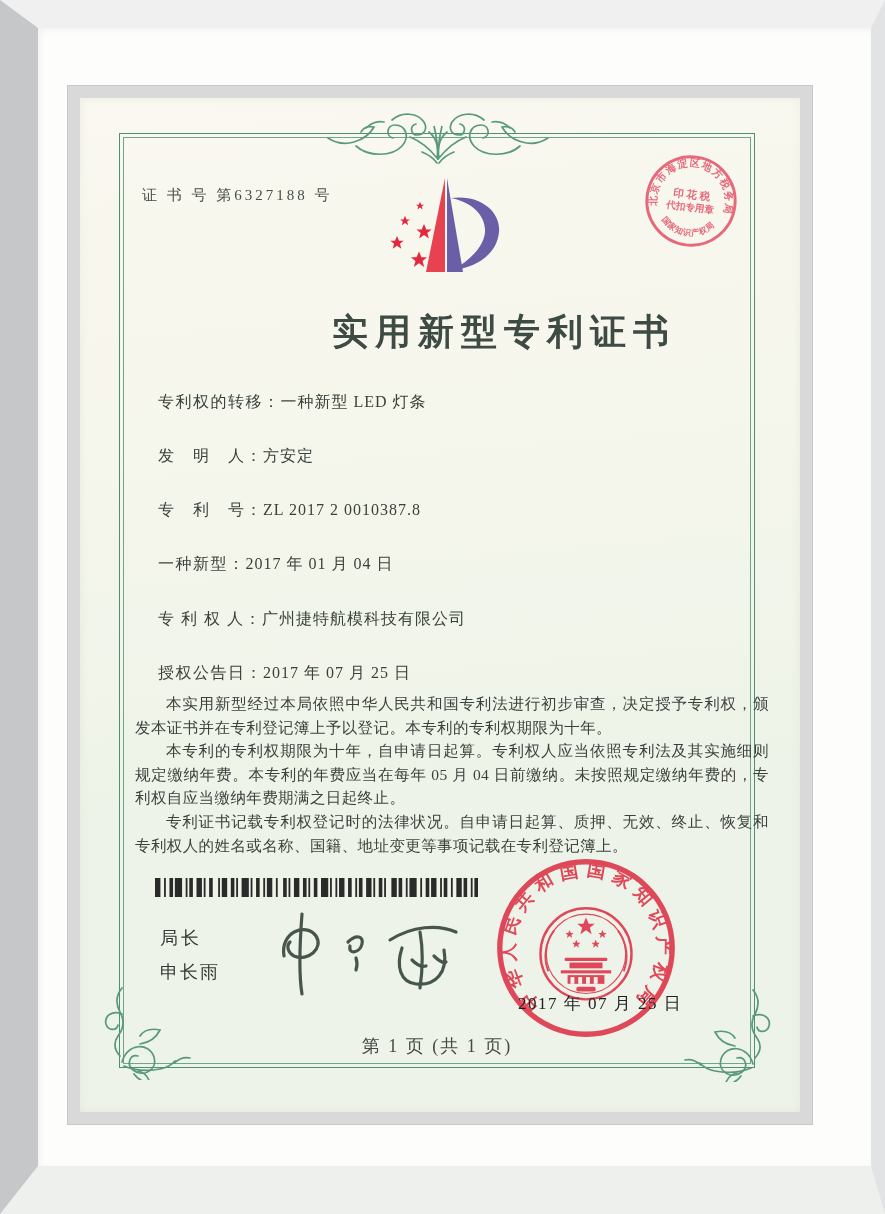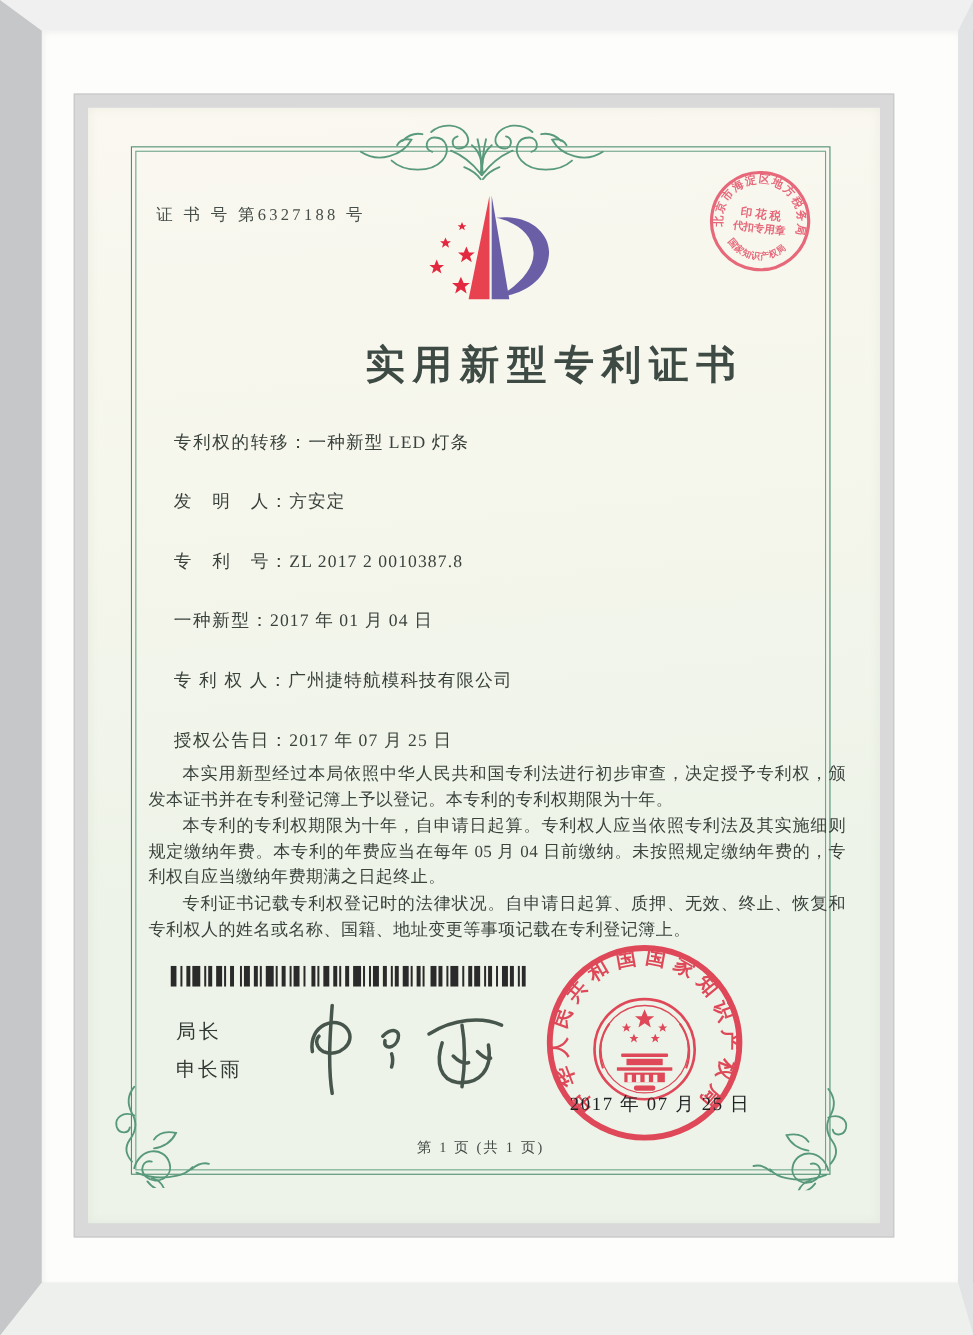--- a/index.html
+++ b/index.html
@@ -1,18 +1,18 @@
 <!DOCTYPE html>
 <html><head>
 <meta charset="utf-8">
 <style>
   html,body{margin:0;padding:0;}
   body{width:885px;height:1214px;overflow:hidden;background:#ffffff;
        font-family:"Liberation Serif","DejaVu Serif",serif;}
-  .photo{position:relative;width:885px;height:1214px;background:#000000;}
+  .photo{position:relative;width:885px;height:1214px;background:#6d28d9;}
 
   
   .frame-bevel{position:absolute;inset:0;box-sizing:border-box;
     border-left:38px solid #c6c7c9;border-top:28px solid #f0f0f1;
     border-right:14px solid #e2e3e4;border-bottom:48px solid #eef0ee;
     background:#fdfdfc;}
   .frame-inner-shadow{position:absolute;left:38px;top:28px;right:14px;bottom:48px;
     box-shadow:inset 2px 2px 6px rgba(0,0,0,.05);}
 
   .mat{position:absolute;left:67px;top:85px;width:746px;height:1040px;
@@ -55,21 +55,21 @@
 
   .signer-title{position:absolute;left:80px;top:828px;font-size:18px;letter-spacing:3px;color:#333b35;}
   .signer-name{position:absolute;left:80px;top:862px;font-size:18px;letter-spacing:2px;color:#333b35;}
   .signature{position:absolute;left:182px;top:806px;}
 
   .seal{position:absolute;left:413px;top:757px;}
   .issue-date{position:absolute;left:438px;top:894px;font-size:17px;letter-spacing:1.5px;
     color:#1f2022;z-index:5;}
 
   .page-footer{position:absolute;left:0;top:936px;width:714px;text-align:center;
-    font-size:13px;letter-spacing:2px;color:#434b45;}
+    font-size:18px;letter-spacing:2px;color:#434b45;}
 
   svg text{font-family:"Liberation Serif","DejaVu Serif",serif;}
 </style>
 </head>
 <body>
 
 <div class="photo">
   <div class="frame-bevel"></div>
   <div class="frame-inner-shadow"></div>
   <div class="mat"></div>

